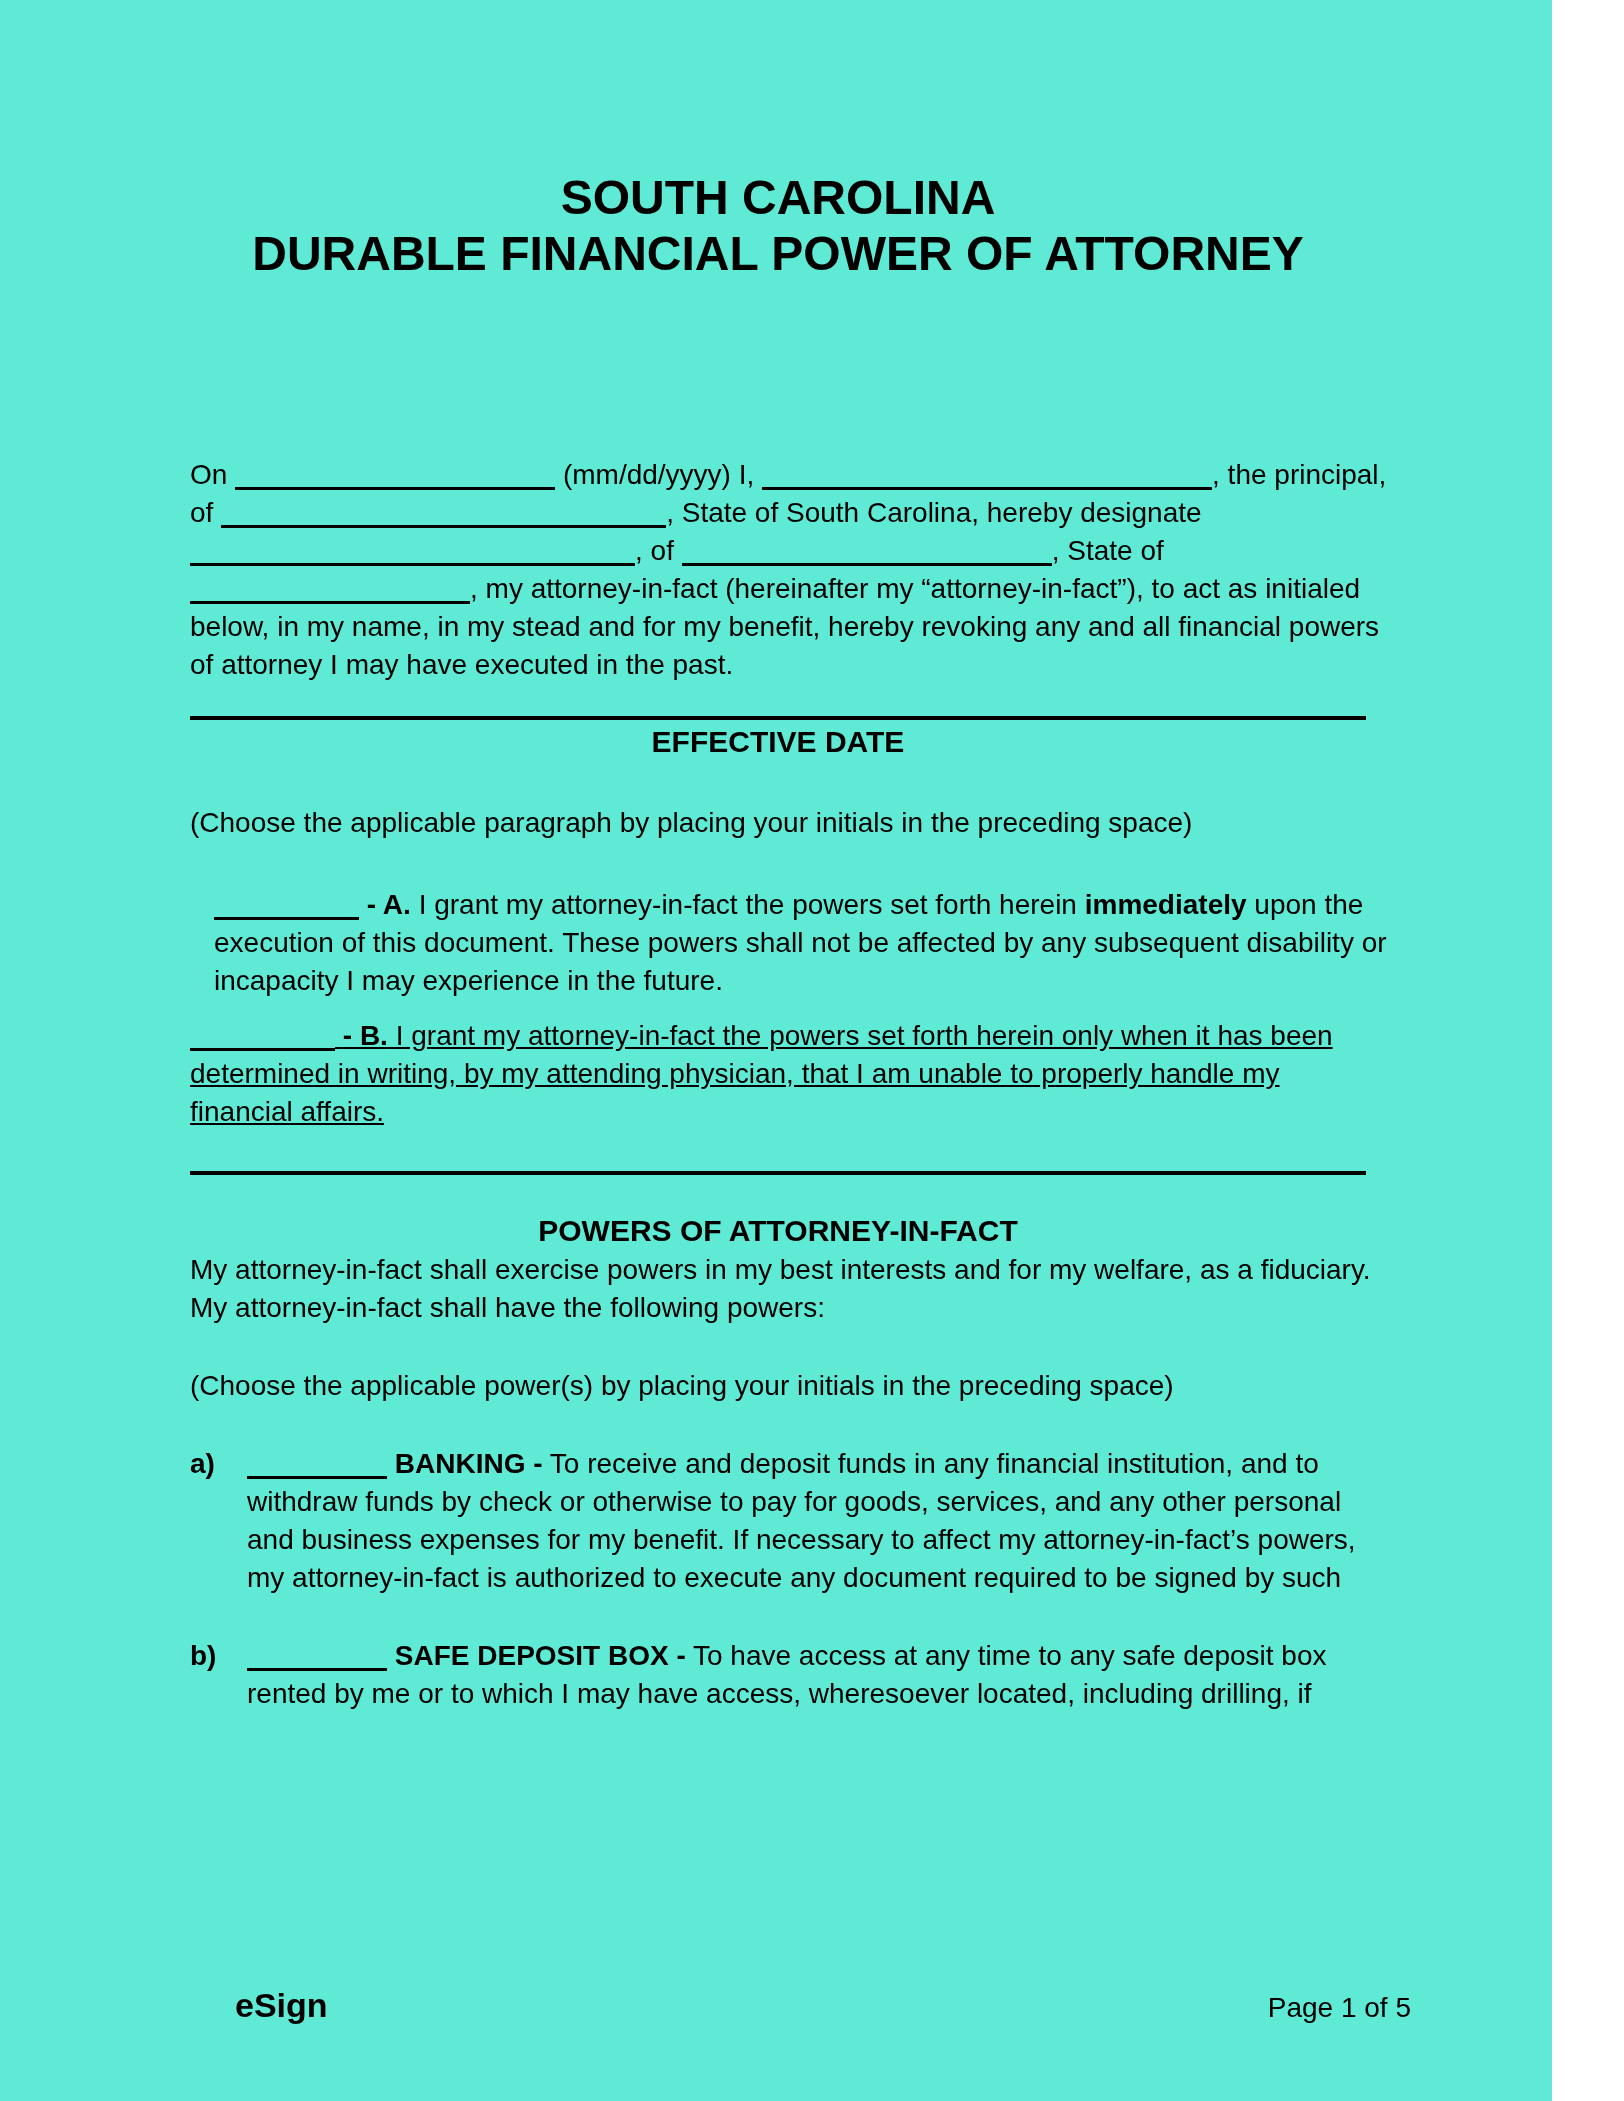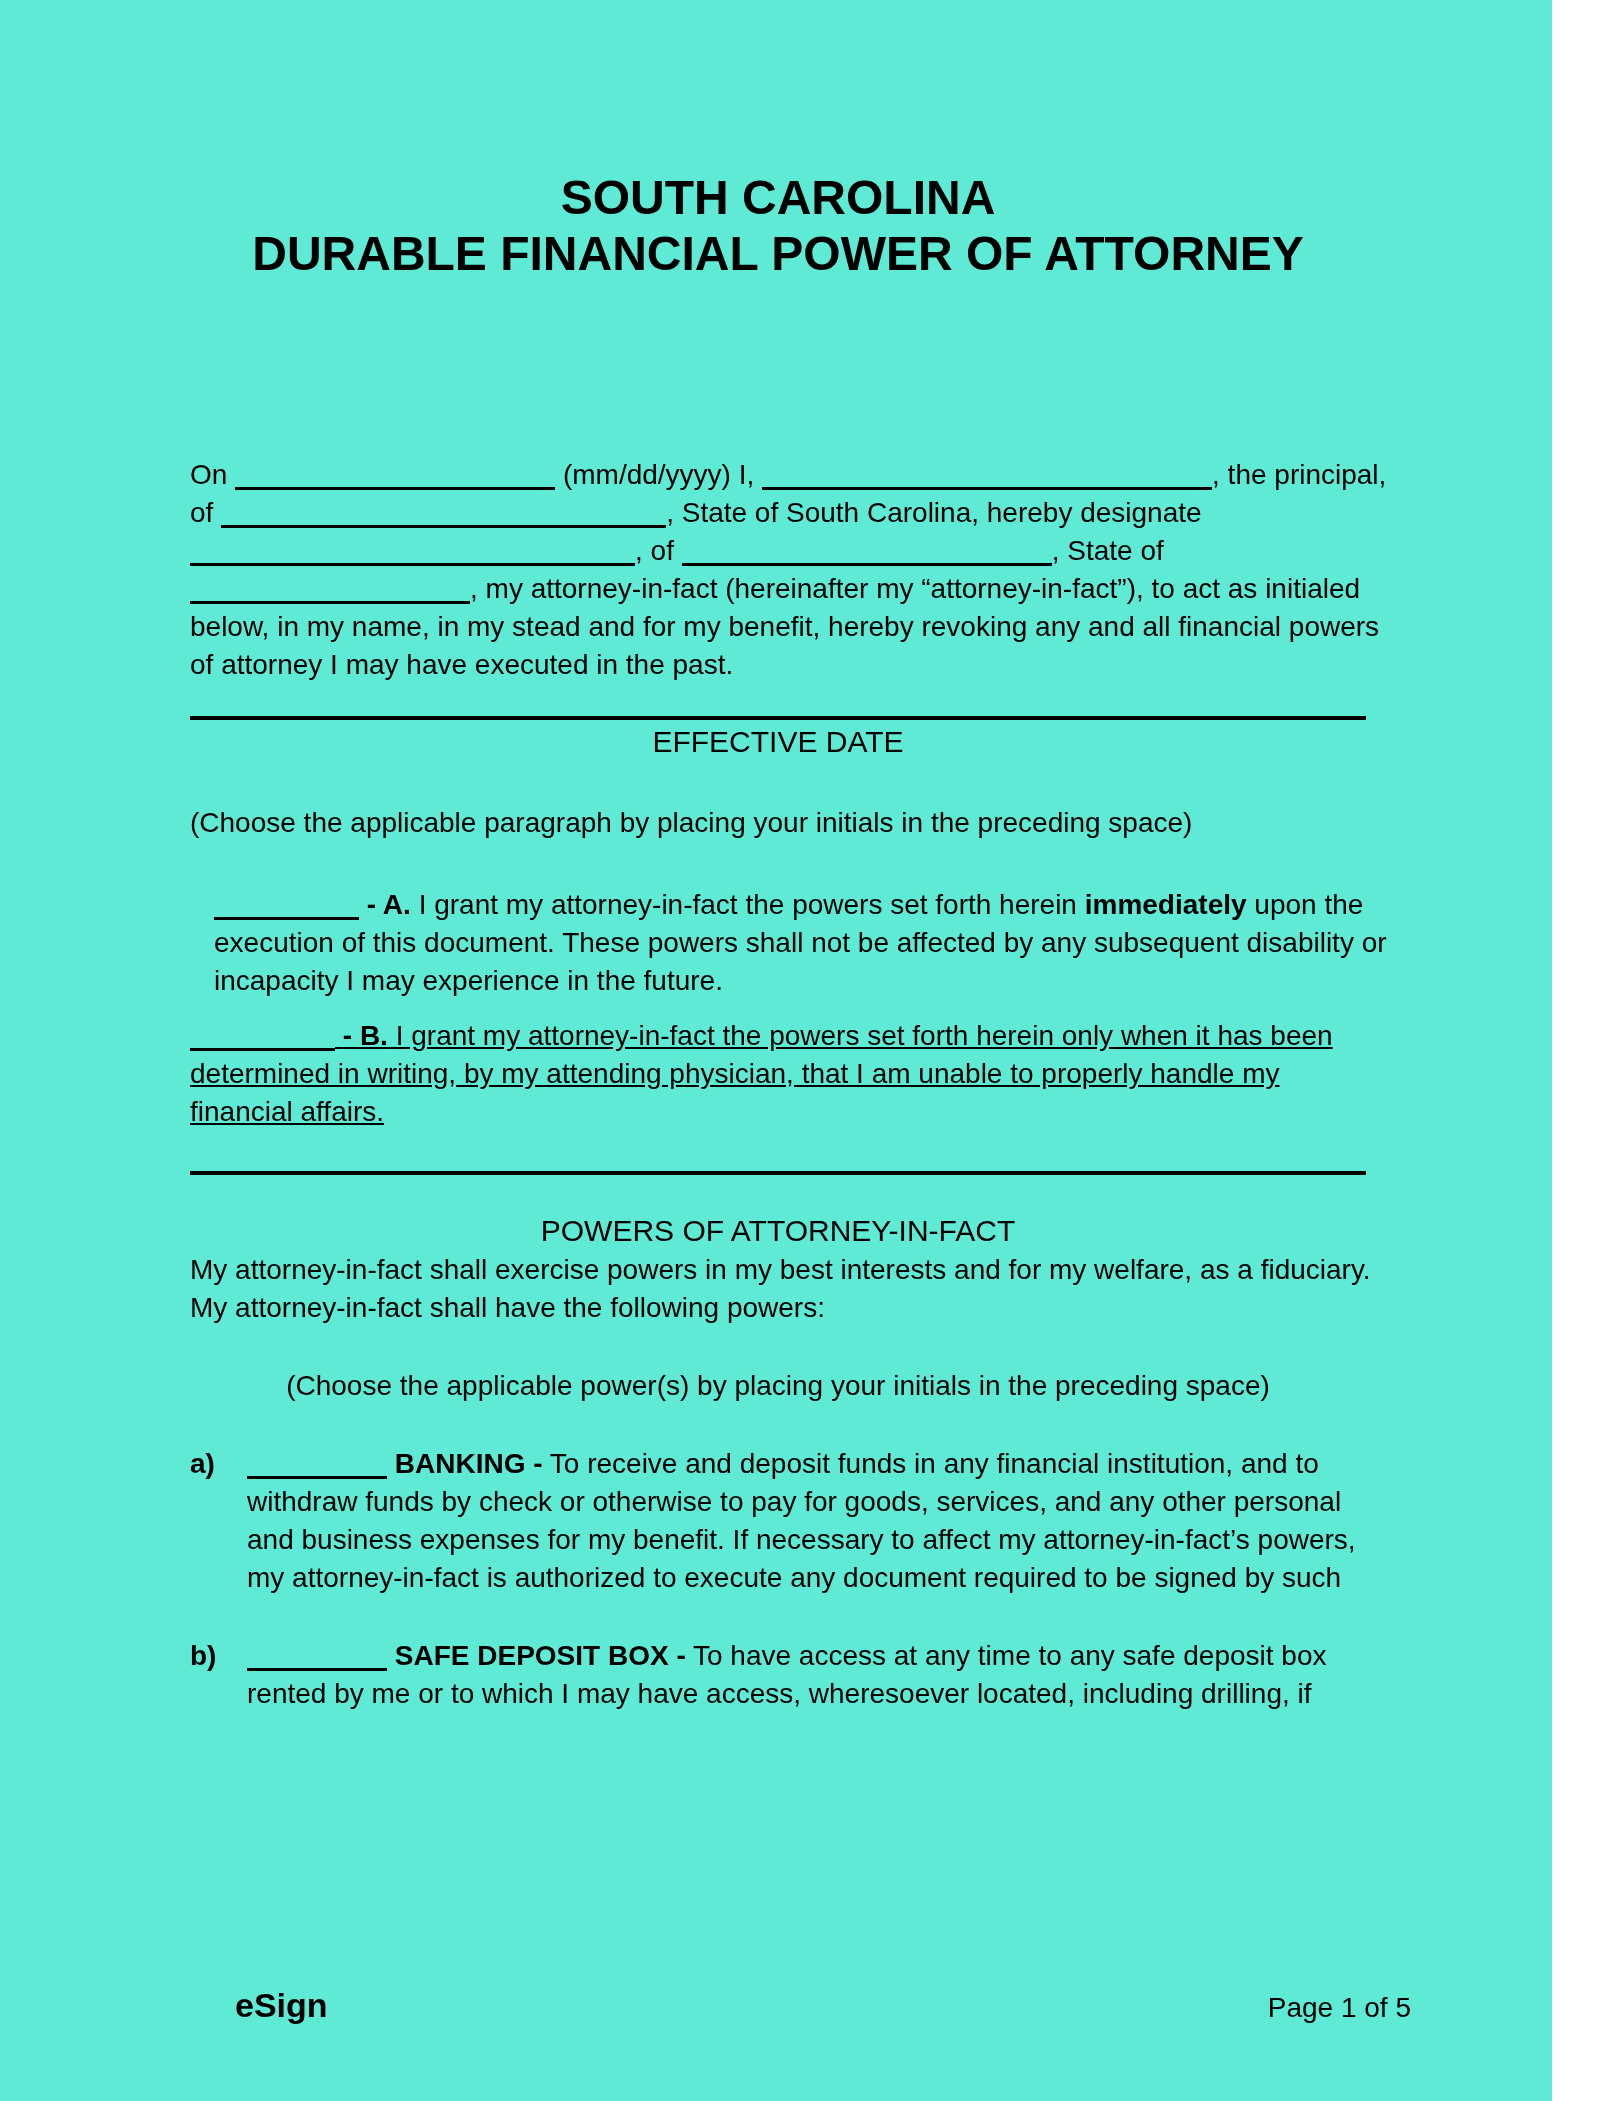--- a/index.html
+++ b/index.html
@@ -32,39 +32,39 @@
     height: 4px;
     border-bottom: 3px solid #000;
     vertical-align: -6px;
   }
   .bold { font-weight: bold; }
   .rule { height: 4px; background: #000000; }
   .rule-1 { margin-top: 32px; }
   .rule-2 { margin-top: 40px; }
   .section-heading {
     text-align: center;
-    font-weight: normal;
+    font-weight: bold;
     font-size: 30px;
     line-height: 40px;
   }
   .heading-ed { margin-top: 2px; }
   .heading-pow { margin-top: 36px; }
   .intro-para { margin-top: 174px; }
   .choose-left { margin-top: 42px; }
   .para-a { margin-top: 44px; margin-left: 24px; }
   .or-row { margin-top: 40px; text-align: center; line-height: 38px; height: 38px; }
   .or-label {
     font-weight: bold;
     text-decoration: underline;
     text-decoration-thickness: 3px;
     text-underline-offset: 5px;
   }
   .para-b { margin-top: 17px; text-decoration: underline; }
   .fiduciary { }
-  .choose-center { margin-top: 40px; text-align: center; line-height: 38px; height: 38px; }
+  .choose-center { margin-top: 40px; line-height: 38px; height: 38px; }
   .list-item { display: flex; margin-top: 40px; }
   .list-marker { width: 57px; font-weight: bold; line-height: 38px; flex: none; }
   .list-body { flex: 1 1 auto; min-width: 0; }
   .footer {
     position: absolute;
     left: 208px;
     right: 141px;
     top: 1986px;
     display: flex;
     justify-content: space-between;

